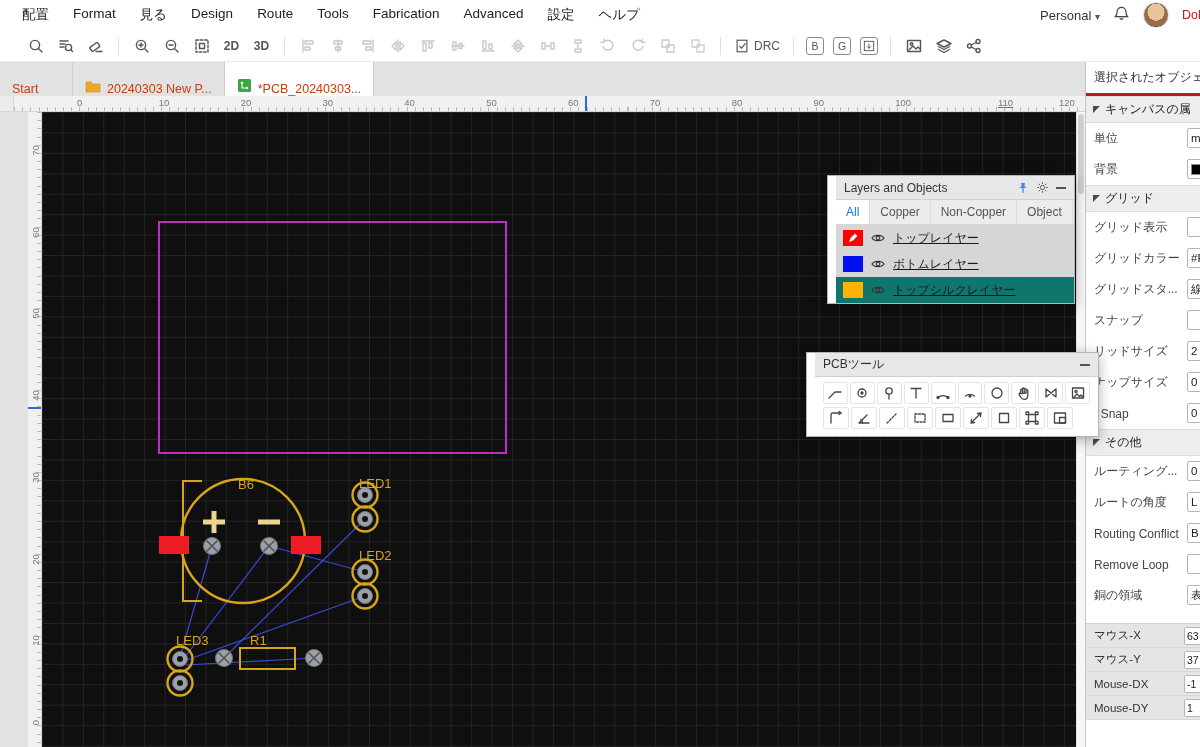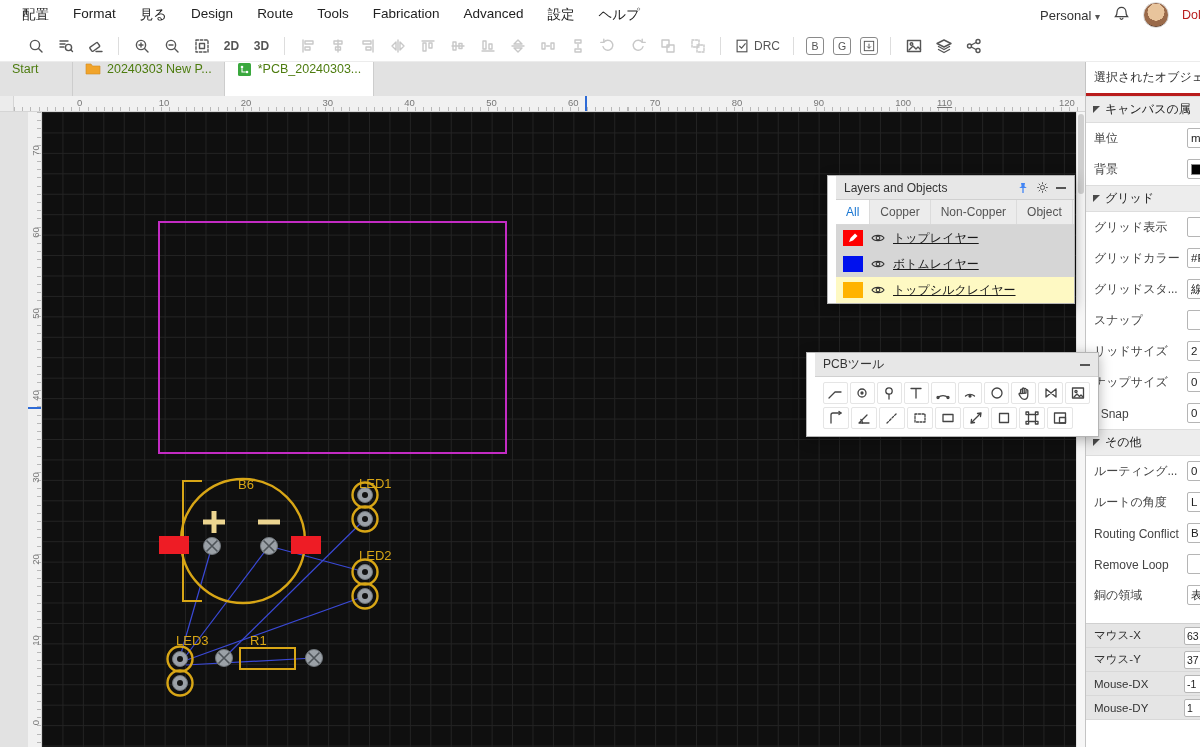--- a/index.html
+++ b/index.html
@@ -29,21 +29,21 @@
   .drc { display:flex; align-items:center; gap:4px; font-size:12px; color:#555; padding:0 4px; }
   .drc svg { stroke:#555; fill:none; stroke-width:1.3; }
   .letterbox { width:18px; height:18px; border:1px solid #8a8a8a; border-radius:3px; font-size:10.5px; display:flex; align-items:center; justify-content:center; color:#555; margin:0 3px; }
   .letterbox svg { stroke:#555; fill:none; stroke-width:1.2; }
 
   
   .workspace { display:flex; height:685px; }
   .canvas-col { width:1085px; display:flex; flex-direction:column; background:#e2e2e2; }
 
   .tabstrip { height:34px; display:flex; background:#e2e2e2; }
-  .tab { display:flex; align-items:flex-start; gap:6px; padding:0 12px; font-size:12.5px; color:#4d7c0f; border-right:1px solid #cdcdcd; white-space:nowrap; }
+  .tab { display:flex; align-items:flex-end; gap:6px; padding:0 12px; font-size:12.5px; color:#c2410c; border-right:1px solid #cdcdcd; white-space:nowrap; }
   .tab.start { width:73px; }
   .tab.active { background:#fff; }
 
   .ruler-row { height:16px; display:flex; }
   .ruler-corner { width:14px; height:16px; background:#ececec; border-right:1px solid #d5d5d5; border-bottom:1px solid #d5d5d5; }
   .hruler { position:relative; flex:1; background:#f1f1f1; border-bottom:1px solid #d5d5d5; overflow:hidden;
     background-image:repeating-linear-gradient(90deg,#b9b9b9 0 1px,transparent 1px 8.18px);
     background-size:100% 5px; background-position:0 11px; background-repeat:no-repeat; }
   .rnum { position:absolute; top:1px; font-size:9.5px; color:#777; }
   .hmarker { position:absolute; left:571px; top:0; width:2px; height:16px; background:#2e6bd6; }
@@ -68,21 +68,21 @@
   .panel-title { height:24px; display:flex; align-items:center; padding:0 8px; background:#e7e7e7; font-size:12px; color:#333; border-bottom:1px solid #d0d0d0; gap:7px; }
   .panel-title .spacer { flex:1; }
   .minus { width:10px; height:2px; background:#555; }
   .ticon svg { display:block; }
 
   .layers-panel { left:827px; top:175px; width:248px; }
   .ltabs { display:flex; height:25px; background:#ececec; border-bottom:1px solid #d8d8d8; font-size:12px; color:#555; }
   .ltab { padding:0 10px; display:flex; align-items:center; border-right:1px solid #dcdcdc; }
   .ltab.active { background:#fff; color:#1976d2; }
   .lrow { height:26px; display:flex; align-items:center; gap:8px; padding:0 7px; background:#d6d6d6; font-size:12px; color:#1a1a1a;text-decoration:underline; }
-  .lrow.selected { background:#fef9c3; }
+  .lrow.selected { background:#0f766e; }
   .lswatch { width:20px; height:16px; flex:none; display:flex; align-items:center; justify-content:center; }
   .eye svg { stroke:#333; fill:none; stroke-width:1.1; display:block; }
 
   .tools-panel { left:806px; top:352px; width:293px; }
   .tools-body { padding:5px 8px 7px; display:flex; flex-direction:column; gap:3px; background:#fff; }
   .trow { display:flex; gap:2px; }
   .tcell { width:26px; height:22px; border:1px solid #e5e5e5; border-radius:2px; display:flex; align-items:center; justify-content:center; }
   .tcell svg { stroke:#444; fill:none; stroke-width:1.3; stroke-linecap:round; stroke-linejoin:round; }
 
   
@@ -343,21 +343,21 @@
             <span class="rnum" style="left: 144.83px;">10</span>
             <span class="rnum" style="left: 226.66px;">20</span>
             <span class="rnum" style="left: 308.49px;">30</span>
             <span class="rnum" style="left: 390.32px;">40</span>
             <span class="rnum" style="left: 472.15px;">50</span>
             <span class="rnum" style="left: 553.98px;">60</span>
             <span class="rnum" style="left: 635.81px;">70</span>
             <span class="rnum" style="left: 717.64px;">80</span>
             <span class="rnum" style="left: 799.47px;">90</span>
             <span class="rnum" style="left: 881.3px;">100</span>
-            <span class="rnum" style="left: 923px; text-decoration: underline;">110</span>
+            <span class="rnum" style="left: 984px; text-decoration: underline;">110</span>
             <span class="rnum" style="left: 1044.96px;">120</span>
           </div>
       </div>
 
       <div class="canvas-body">
         <div class="vruler" id="vruler">
 
           <span class="vmarker"></span>
         <span class="vnum" style="top: 33px;">70</span>
             <span class="vnum" style="top: 114.7px;">60</span>

